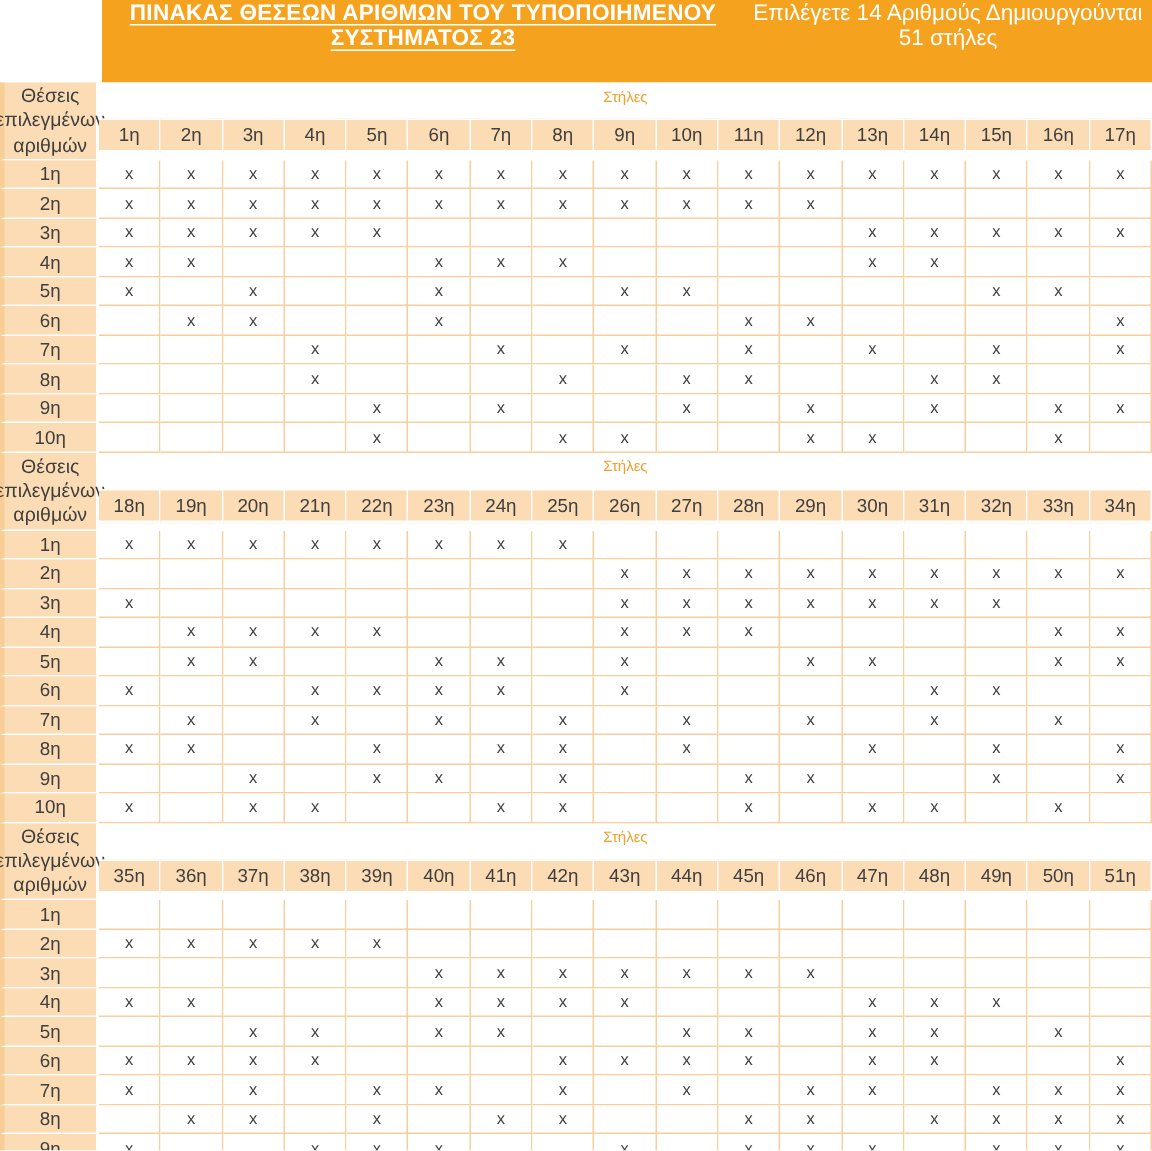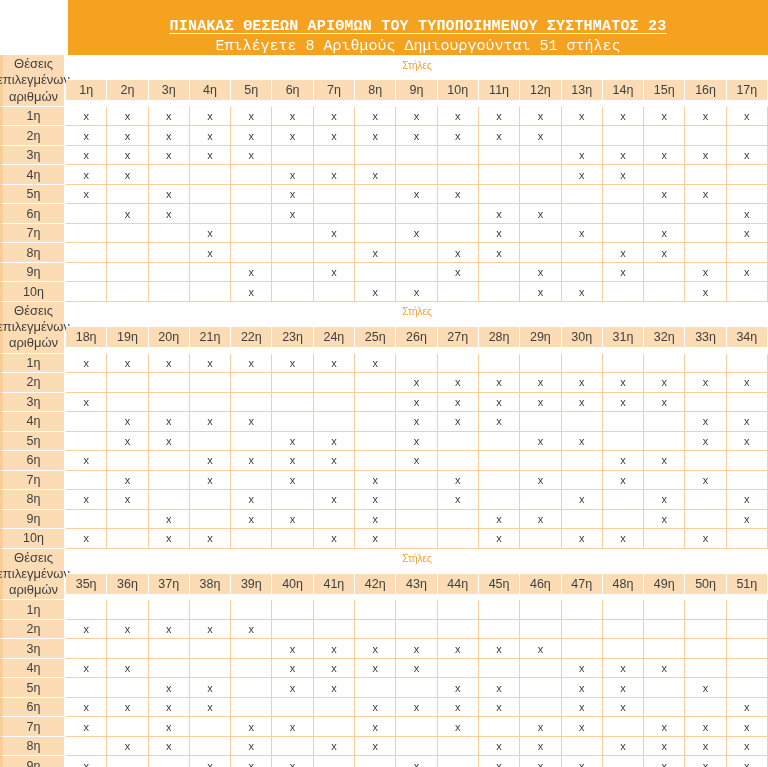--- a/index.html
+++ b/index.html
@@ -3,22 +3,22 @@
 <meta charset="utf-8">
 <style>
   * { margin:0; padding:0; box-sizing:border-box; }
   body { background:#fff; font-family:"Liberation Sans", sans-serif; }
   .page { width:768px; height:767px; background:#fff; overflow:hidden; }
 
   
   .titlebar { display:flex; height:55px; }
   .title-blank { width:66px; background:#ffffff; }
   .title-orange { flex:1; background:#F5A21E; color:#ffffff; text-align:center;
-                  display:flex; flex-direction:column; justify-content:flex-end;
-                  border-left:2px solid #ffffff;font-family:Liberation Mono, monospace; }
+                  display:flex; flex-direction:row; justify-content:flex-start;
+                  border-left:2px solid #ffffff; }
   .title-main { font-size:15px; font-weight:bold; text-decoration:underline;
                 text-underline-offset:3px; letter-spacing:.2px; padding-bottom:3px; }
   .title-sub { font-size:15px; font-weight:normal; }
 
   
   .section { display:grid; grid-template-columns:66px repeat(17, 1fr); }
   .corner-label { grid-row:1 / span 2; background:#FBDCB4; color:#3F3F3F;
                   font-size:13px; line-height:1.25; text-align:center;
                   display:flex; align-items:center; justify-content:center;
                   border-right:2px solid #ffffff; border-bottom:1px solid #ffffff;
@@ -41,21 +41,21 @@
           height:19.5px; }
 </style>
 </head>
 <body>
 
 <div class="page">
   <div class="titlebar">
     <div class="title-blank"></div>
     <div class="title-orange">
       <div class="title-main">ΠΙΝΑΚΑΣ ΘΕΣΕΩΝ ΑΡΙΘΜΩΝ ΤΟΥ ΤΥΠΟΠΟΙΗΜΕΝΟΥ ΣΥΣΤΗΜΑΤΟΣ 23</div>
-      <div class="title-sub">Επιλέγετε 8 Αριθμούς Δημιουργούνται 51 στήλες</div>
+      <div class="title-sub">Επιλέγετε 14 Αριθμούς Δημιουργούνται 51 στήλες</div>
     </div>
   </div>
   <div id="sections">
       <div class="section">
         <div class="corner-label">Θέσεις επιλεγμένων αριθμών</div>
         <div class="stiles-band">Στήλες</div>
         <div class="col-header">1η</div>
         <div class="col-header">2η</div>
         <div class="col-header">3η</div>
         <div class="col-header">4η</div>

